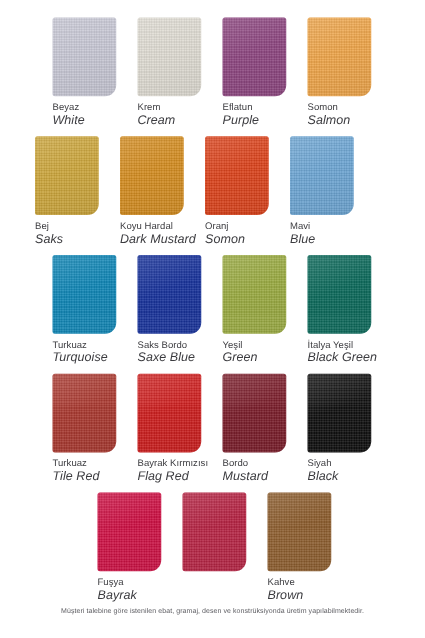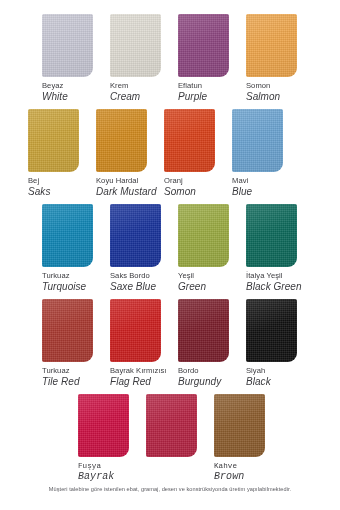--- a/index.html
+++ b/index.html
@@ -239,35 +239,35 @@
             <div class="label-en">Flag Red</div>
           </div>
         </div>
         <div class="cell">
           <div class="swatch" style="background: rgb(123, 31, 44);">
             <div class="weave"></div>
             <div class="sheen"></div>
           </div>
           <div class="labels">
             <div class="label-tr">Bordo</div>
-            <div class="label-en">Burgundy</div>
+            <div class="label-en">Mustard</div>
           </div>
         </div>
         <div class="cell">
           <div class="swatch" style="background: rgb(17, 17, 17);">
             <div class="weave"></div>
             <div class="sheen"></div>
           </div>
           <div class="labels">
             <div class="label-tr">Siyah</div>
             <div class="label-en">Black</div>
           </div>
         </div>
       </div>
-      <div class="row row-offset" style="position: absolute; top: 394px; left: 0px; right: 0px; font-family: Liberation Mono, monospace;">
+      <div class="row row-offset" style="position: absolute; top: 394px; left: 0px; right: 0px;">
         <div class="cell">
           <div class="swatch" style="background: rgb(204, 17, 68);">
             <div class="weave"></div>
             <div class="sheen"></div>
           </div>
           <div class="labels">
             <div class="label-tr">Fuşya</div>
             <div class="label-en">Bayrak</div>
           </div>
         </div>

